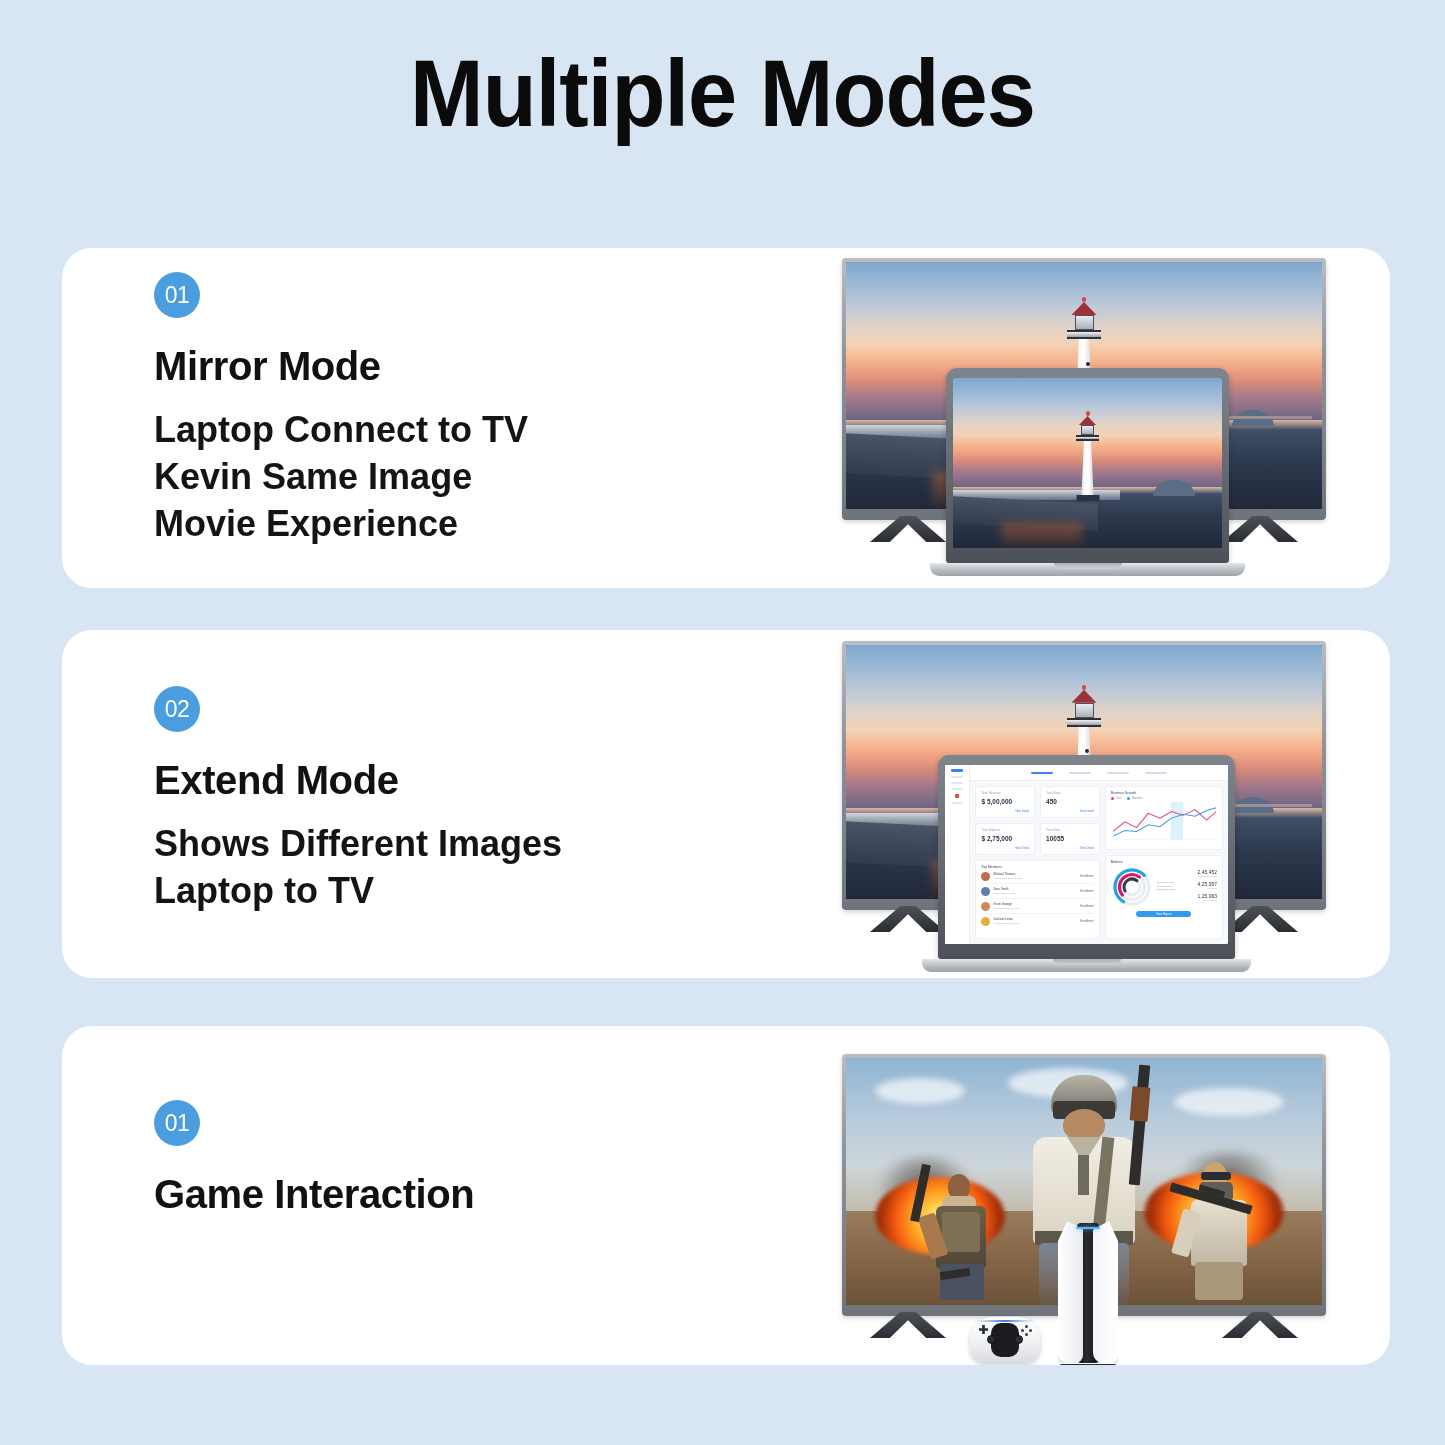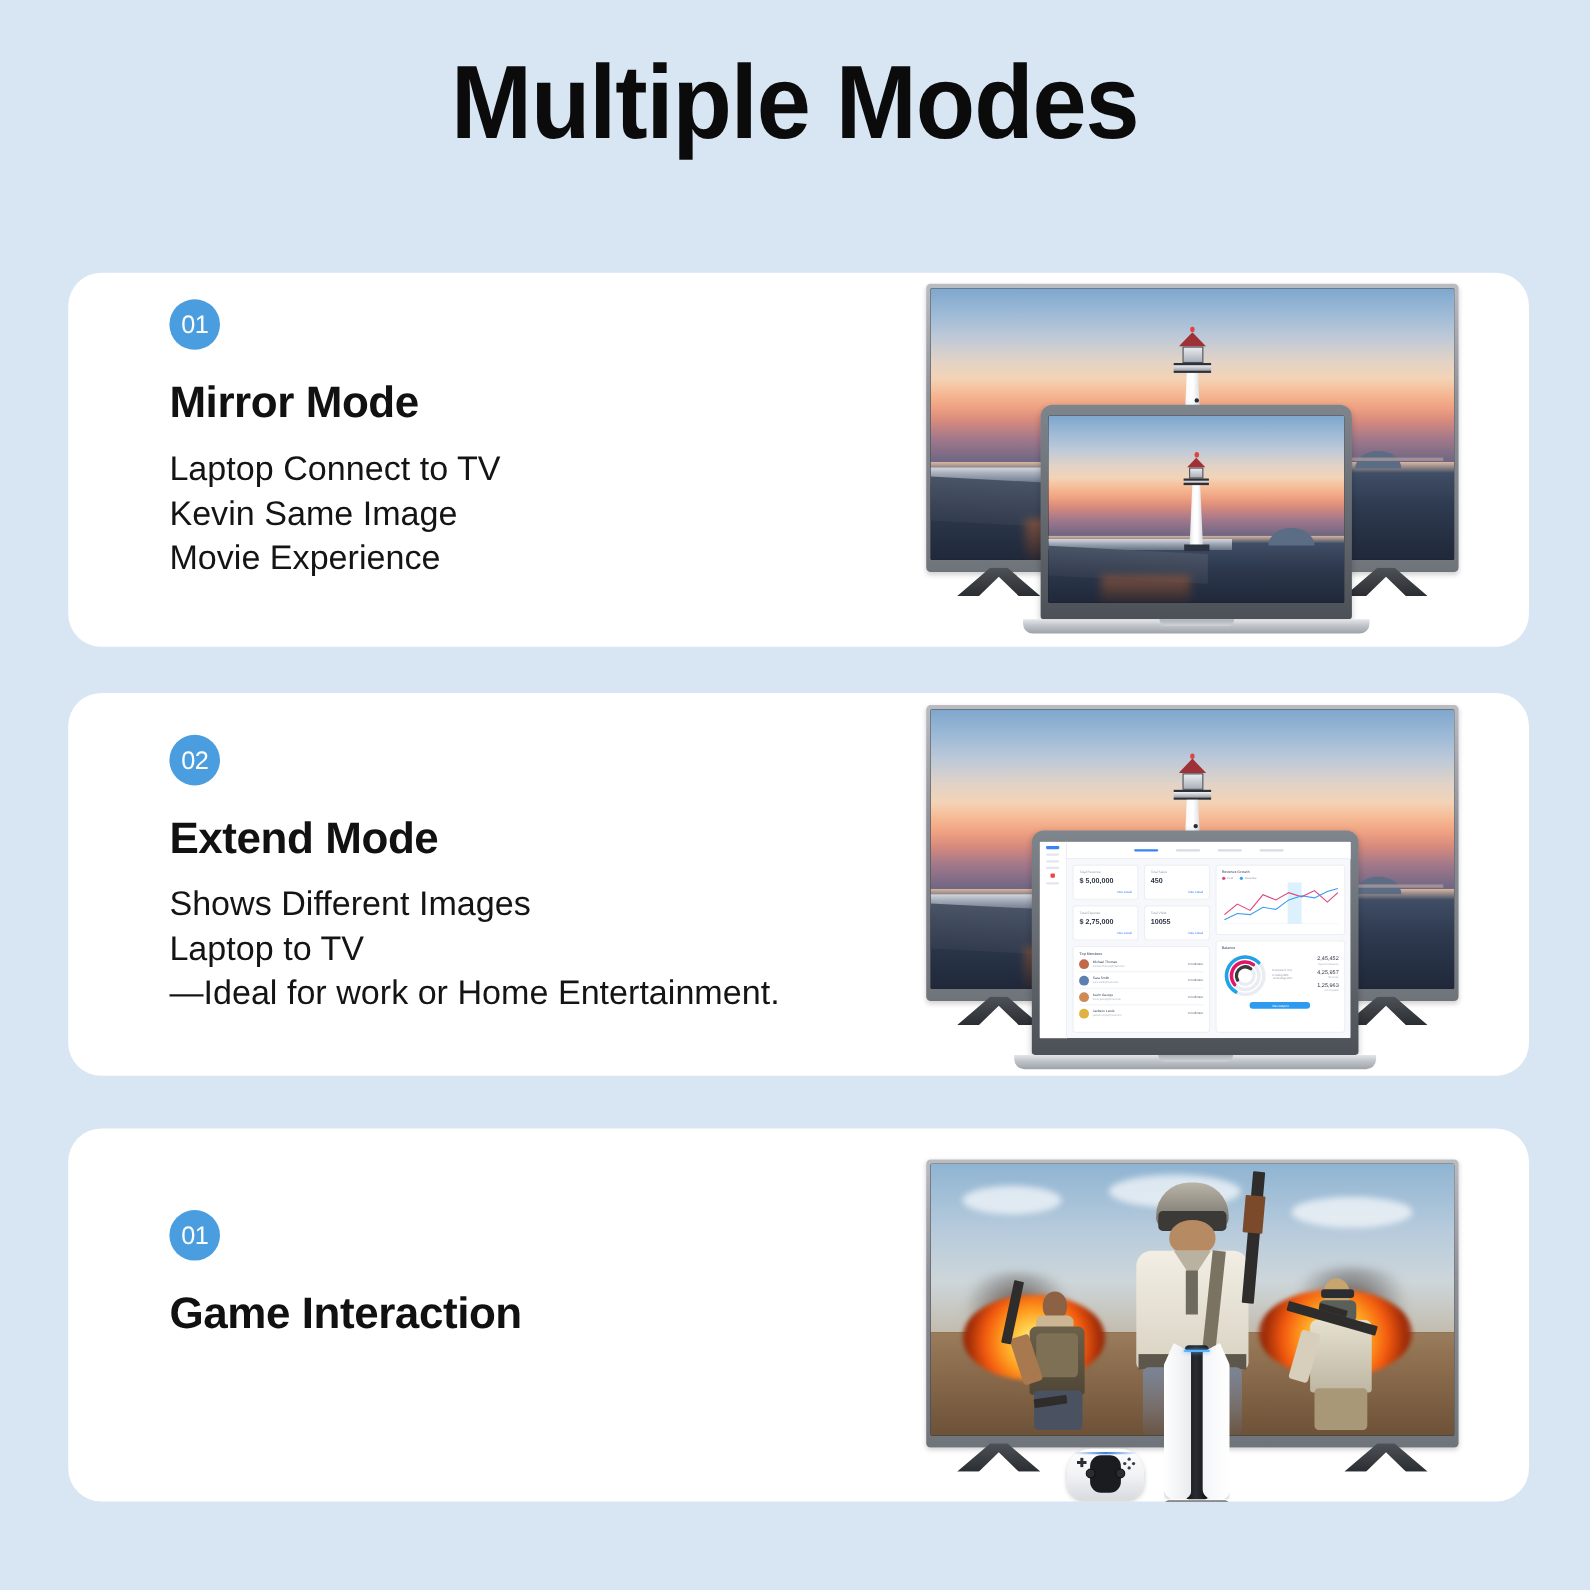--- a/index.html
+++ b/index.html
@@ -42,21 +42,21 @@
   #card-3 { top: 1026px; height: 339px; }
 
   .card-text {
     position: absolute;
     left: 92px;
     top: 0;
     width: 680px;
     height: 100%;
   }
   #card-1 .card-text { padding-top: 24px; }
-  #card-2 .card-text { padding-top: 38px; }
+  #card-2 .card-text { padding-top: 56px; }
   #card-3 .card-text { padding-top: 74px; }
 
   .badge {
     width: 46px; height: 46px;
     border-radius: 50%;
     background: #4a9ddf;
     color: #ffffff;
     font-size: 23px;
     font-weight: normal;
     display: flex;
@@ -71,24 +71,25 @@
     font-weight: bold;
     color: #111111;
     letter-spacing: -0.4px;
     line-height: 1.1;
   }
 
   .card-lines {
     margin-top: 18px;
   }
   .card-line {
-    font-size: 31px;
+    font-size: 36px;
     color: #141414;
     line-height: 1.31;
     white-space: nowrap;
+    font-weight: bold;
   }
 
   
   .media {
     position: absolute;
     right: 56px;
     top: 0;
     width: 492px;
     height: 100%;
   }
@@ -479,21 +480,20 @@
   </div>
 </div>
 
 <div class="card" id="card-2">
   <div class="card-text">
     <div class="badge">02</div>
     <div class="card-heading">Extend Mode</div>
     <div class="card-lines">
       <div class="card-line">Shows Different Images</div>
       <div class="card-line">Laptop to TV</div>
-      <div class="card-line">—Ideal for work or Home Entertainment.</div>
     </div>
   </div>
 
   <div class="media">
     <div class="tv">
       <div class="tv-frame">
         <div class="tv-screen">
           <div class="scene-sunset">
             <div class="sky"></div>
             <div class="sea"></div>

